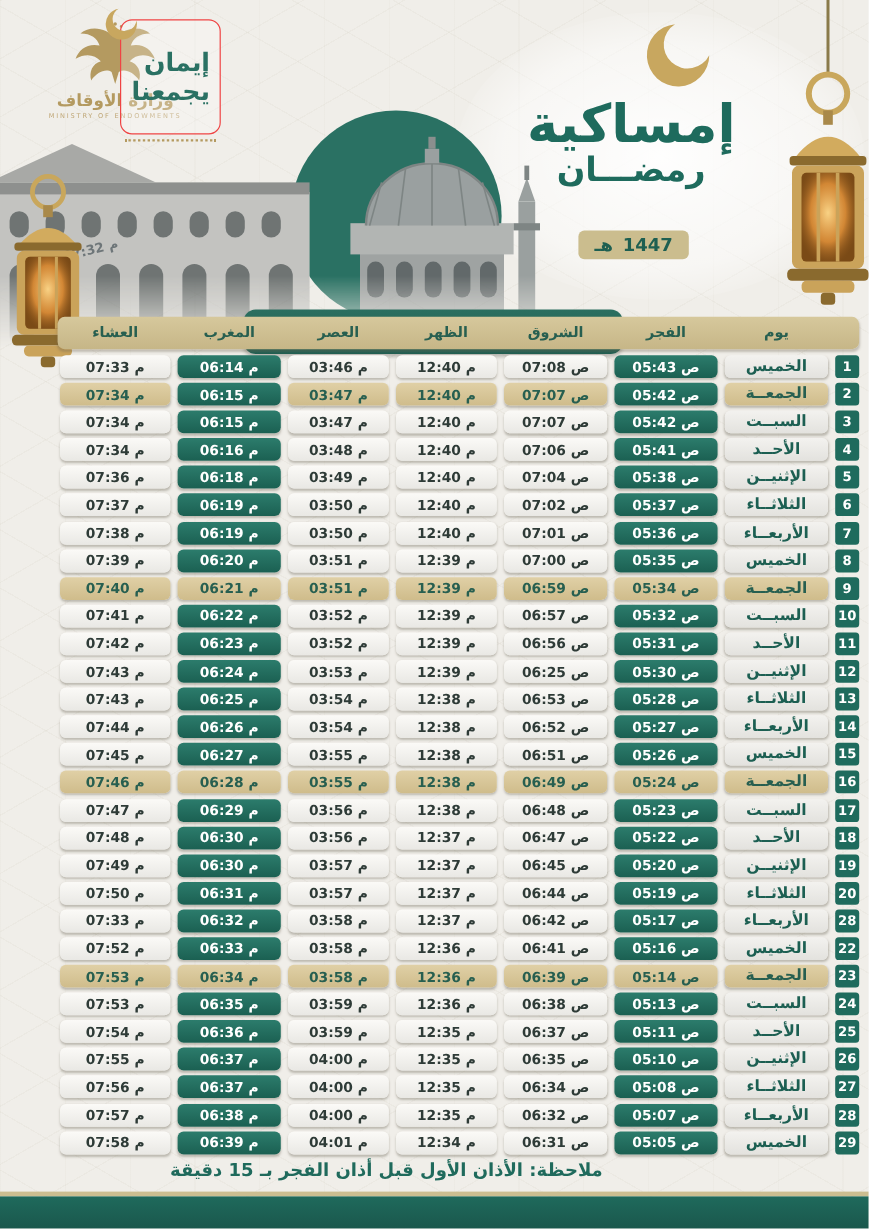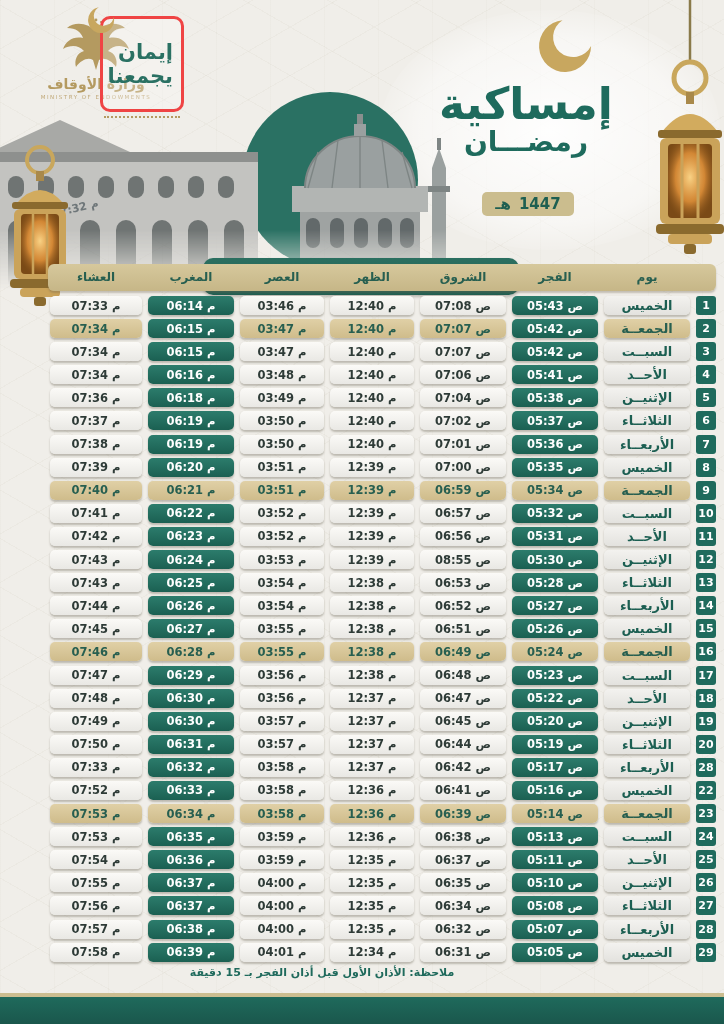--- a/index.html
+++ b/index.html
@@ -13,21 +13,21 @@
   }
   .glow{position:absolute;left:380px;top:10px;width:340px;height:240px;border-radius:50%;
     background:radial-gradient(ellipse at center, rgba(255,255,255,0.95) 0%, rgba(255,255,255,0.5) 55%, rgba(255,255,255,0) 75%);}
 
   
   .logo{position:absolute;left:26px;top:16px;width:140px;text-align:center;color:#b49a60;}
   .logo .ar{font-size:14px;font-weight:700;}
   .logo .en{font-size:5.5px;letter-spacing:1.5px;margin-top:2px;color:#c0a878;}
 
   
-  .stamp{position:absolute;left:100px;top:16px;width:84px;height:96px;border:3px solid #ef4444;border-radius:10px;
+  .stamp{position:absolute;left:100px;top:16px;width:84px;height:96px;border:1px solid #ef4444;border-radius:10px;
     display:flex;flex-direction:column;align-items:flex-end;justify-content:center;padding:4px 8px;box-sizing:border-box;background:rgba(255,255,255,0.25);}
   .stamp .l1,.stamp .l2{font-size:21px;font-weight:700;color:#2a7163;line-height:1.15;direction:rtl;}
   .stamp-crescent{position:absolute;left:86px;top:6px;}
   .stamp-dots{position:absolute;left:104px;top:116px;width:76px;border-bottom:2px dotted #b49a60;}
 
   
   .title{position:absolute;right:48px;top:70px;width:300px;text-align:center;direction:rtl;color:#1e6b5d;margin-top:12px;}
   .title .t1{font-size:44px;font-weight:700;line-height:1.0;}
   .title .t2{font-size:28px;font-weight:700;line-height:1.15;}
   .title-crescent{position:absolute;right:130px;top:18px;}
@@ -59,21 +59,21 @@
   .cell{display:flex;align-items:center;justify-content:center;}
   .pill{border-radius:5px;box-shadow:0 1.5px 2px rgba(110,105,90,.4);font-weight:700;}
   .time{font-size:11.5px;direction:ltr;letter-spacing:0;}
   .white{background:linear-gradient(#fbfaf7,#e9e8e4);color:#2e3b37;}
   .day{background:linear-gradient(#f3f2ef,#e3e2de);color:#1c5f52;font-size:13px;direction:rtl;}
   .green{background:linear-gradient(#2c7c6c,#1b6052);color:#ffffff;text-align:right;}
   .tan{background:linear-gradient(#e0d0a6,#cfbc8b);color:#275f50;}
   .num{background:#1f6b5d;color:#fff;border-radius:3px;font-size:11px;font-weight:700;height:19px;}
 
   
-  .note{position:absolute;left:0;top:966px;width:644px;text-align:center;color:#1f6a5c;font-size:11px;font-weight:700;direction:rtl;}
+  .note{position:absolute;left:0;top:966px;width:644px;text-align:center;color:#1f6a5c;font-size:15px;font-weight:700;direction:rtl;}
   .tan-strip{position:absolute;left:0;top:993px;width:724px;height:4px;background:#cbbd90;}
   .band{position:absolute;left:0;top:997px;width:724px;height:27px;background:linear-gradient(#1f6a5c,#1a574c);}
 </style>
 </head>
 <body>
 
 <div class="page">
   <div class="pattern"></div>
   <div class="glow"></div>
 
@@ -337,21 +337,21 @@
           <div class="cell pill time white">06:56 ص</div>
           <div class="cell pill time white">12:39 م</div>
           <div class="cell pill time white">03:52 م</div>
           <div class="cell pill time green">06:23 م</div>
           <div class="cell pill time white">07:42 م</div>
         </div>
         <div class="row grid">
           <div class="cell num">12</div>
           <div class="cell pill day">الإثنيــن</div>
           <div class="cell pill time green">05:30 ص</div>
-          <div class="cell pill time white">08:55 ص</div>
+          <div class="cell pill time white">06:25 ص</div>
           <div class="cell pill time white">12:39 م</div>
           <div class="cell pill time white">03:53 م</div>
           <div class="cell pill time green">06:24 م</div>
           <div class="cell pill time white">07:43 م</div>
         </div>
         <div class="row grid">
           <div class="cell num">13</div>
           <div class="cell pill day">الثلاثــاء</div>
           <div class="cell pill time green">05:28 ص</div>
           <div class="cell pill time white">06:53 ص</div>

